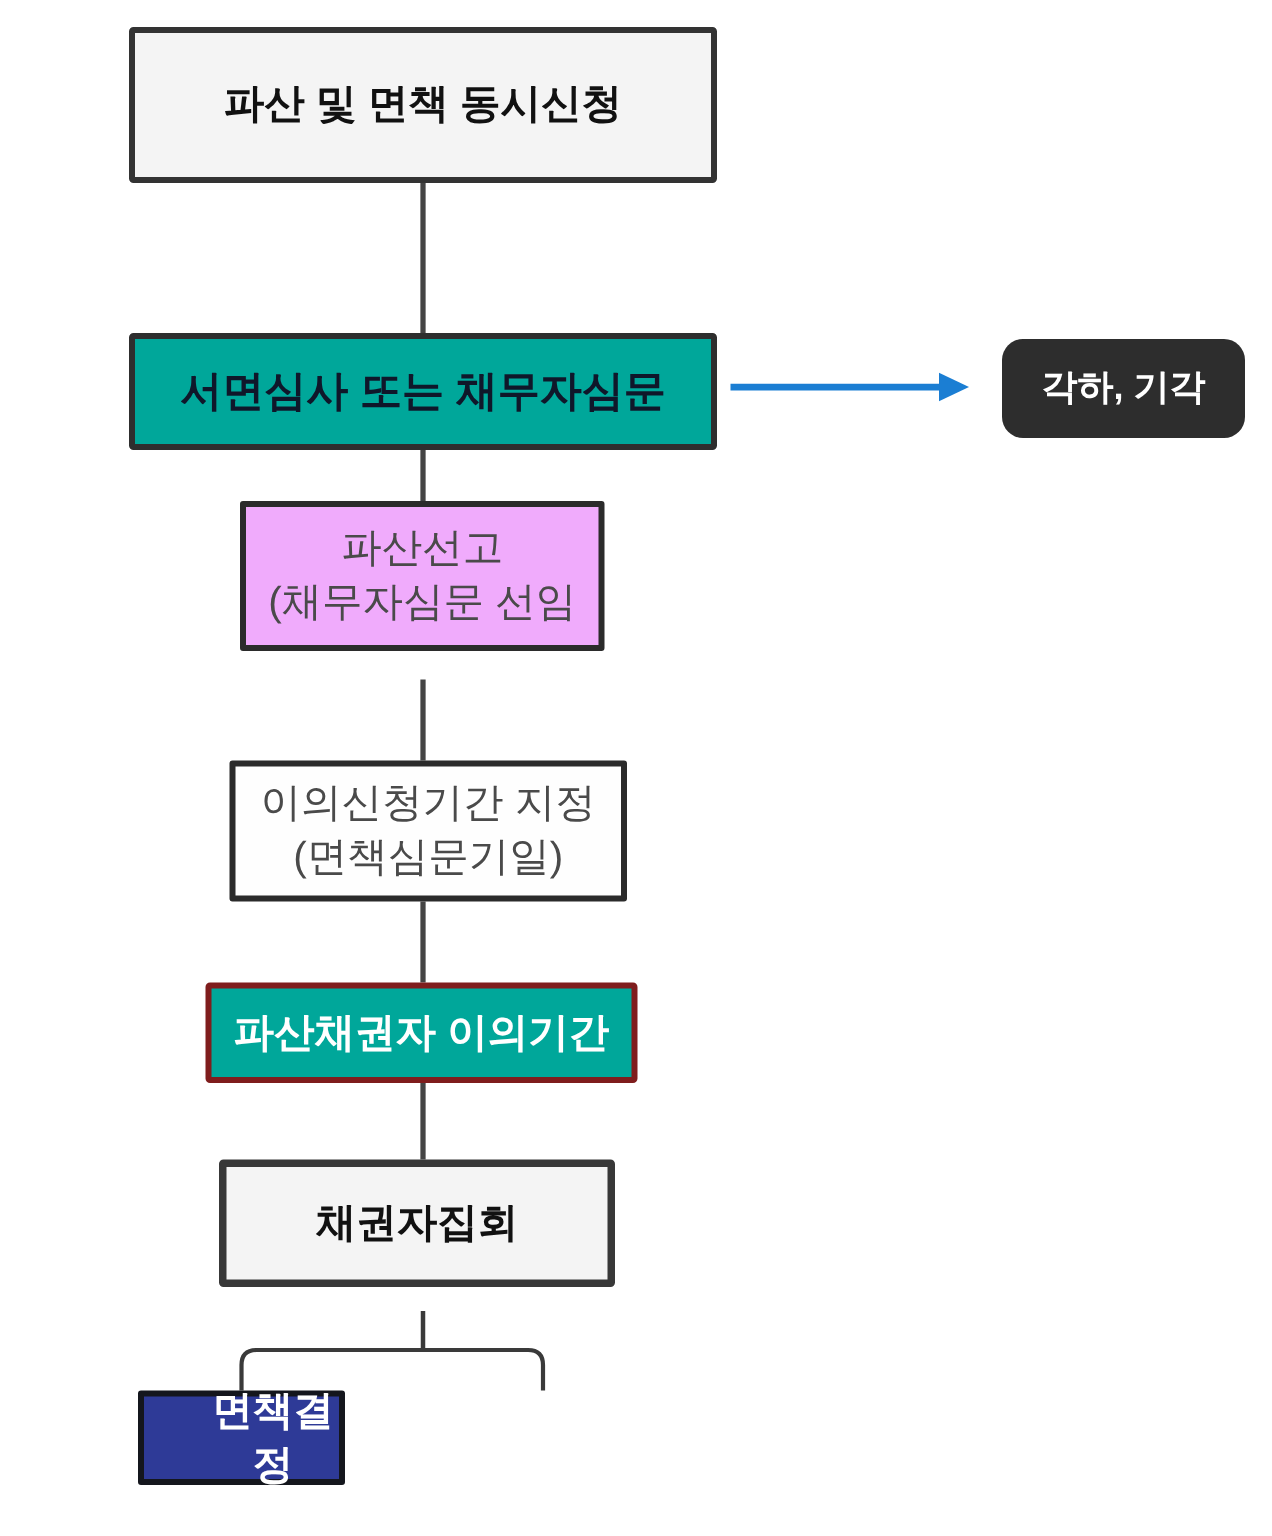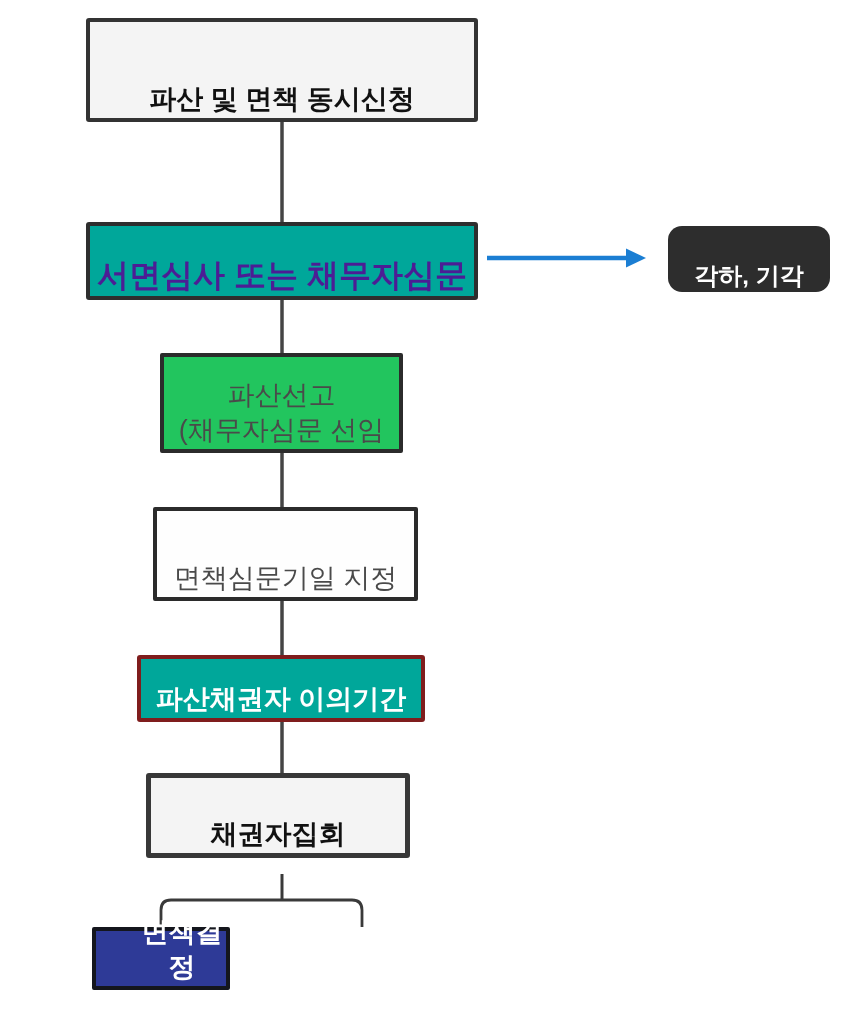--- a/index.html
+++ b/index.html
@@ -3,29 +3,29 @@
 <meta charset="utf-8">
 <style>
   :root{
     --teal:#00a79a; --navy:#2e3a97; --dark-node:#2d2d2d;
     --arrow-blue:#1b7ed3; --line:#444444; --border:#333333;
     --light-fill:#f4f4f4; --gray-text:#4a4a4a;
   }
   *{margin:0;padding:0;box-sizing:border-box;}
   body{background:#ffffff;font-family:"Liberation Sans","DejaVu Sans",sans-serif;}
   .canvas{position:relative;width:848px;height:1024px;background:#ffffff;overflow:hidden;}
-  .node{position:absolute;display:flex;align-items:flex-end;justify-content:center;
+  .node{position:absolute;display:flex;align-items:center;justify-content:center;
         text-align:center;line-height:1.32;}
   .node-apply{left:86px;top:18px;width:392px;height:104px;background:var(--light-fill);
         border:4px solid var(--border);border-radius:3px;font-weight:bold;font-size:27px;color:#111;}
   .node-review{left:86px;top:222px;width:392px;height:78px;background:var(--teal);
-        border:4px solid #2e2e2e;border-radius:3px;font-weight:bold;font-size:32px;color:#4c1d95;}
+        border:4px solid #2e2e2e;border-radius:3px;font-weight:bold;font-size:28px;color:#0f172a;}
   .node-reject{left:648px;top:226px;width:162px;height:66px;background:var(--dark-node);
         border-radius:14px;font-weight:bold;font-size:24px;color:#fff;margin-left:20px;}
-  .node-declare{left:160px;top:353px;width:243px;height:100px;background:#22c55e;
+  .node-declare{left:160px;top:334px;width:243px;height:100px;background:#f0abfc;
         border:4px solid #2b2b2b;border-radius:2px;font-size:27px;color:var(--gray-text);}
   .node-objection-set{left:153px;top:507px;width:265px;height:94px;background:#fefefe;
         border:4px solid #2b2b2b;border-radius:2px;font-size:27px;color:var(--gray-text);}
   .node-creditor-objection{left:137px;top:655px;width:288px;height:67px;background:var(--teal);
         border:4px solid #7f1d1d;border-radius:3px;font-weight:bold;font-size:27px;color:#fff;}
   .node-meeting{left:146px;top:773px;width:264px;height:85px;background:var(--light-fill);
         border:5px solid #383838;border-radius:3px;font-weight:bold;font-size:27px;color:#111;}
   .node-discharge{left:92px;top:927px;width:138px;height:63px;background:var(--navy);
         border:4px solid #14161d;border-radius:2px;font-weight:bold;font-size:27px;color:#fff;padding-left:42px;}
   .node-no-discharge{left:252px;top:927px;width:221px;height:66px;background:#ffffff;
@@ -66,21 +66,22 @@
 
   <div class="node node-declare two-line">
     <div>
       <span>파산선고</span>
       <span>(채무자심문 선임</span>
     </div>
   </div>
 
   <div class="node node-objection-set two-line">
     <div>
-      <span>면책심문기일 지정</span>
+      <span>이의신청기간 지정</span>
+      <span>(면책심문기일)</span>
     </div>
   </div>
 
   <div class="node node-creditor-objection">
     <span>파산채권자 이의기간</span>
   </div>
 
   <div class="node node-meeting two-line">
     <div>
       <span>채권자집회</span>

